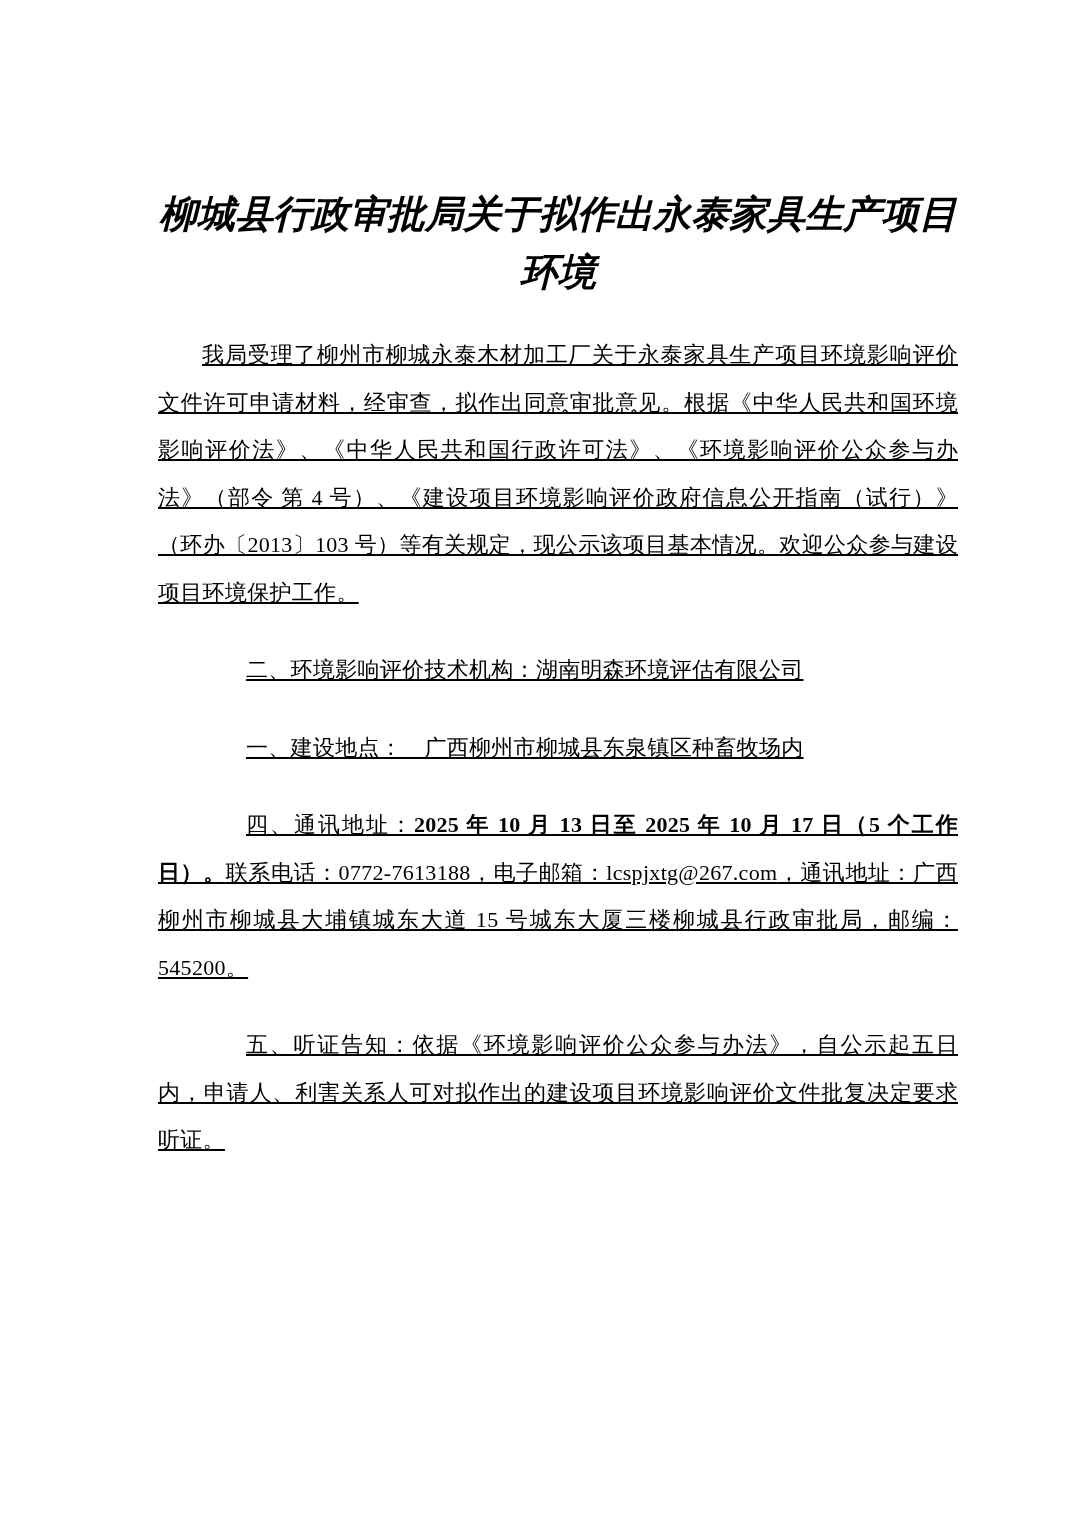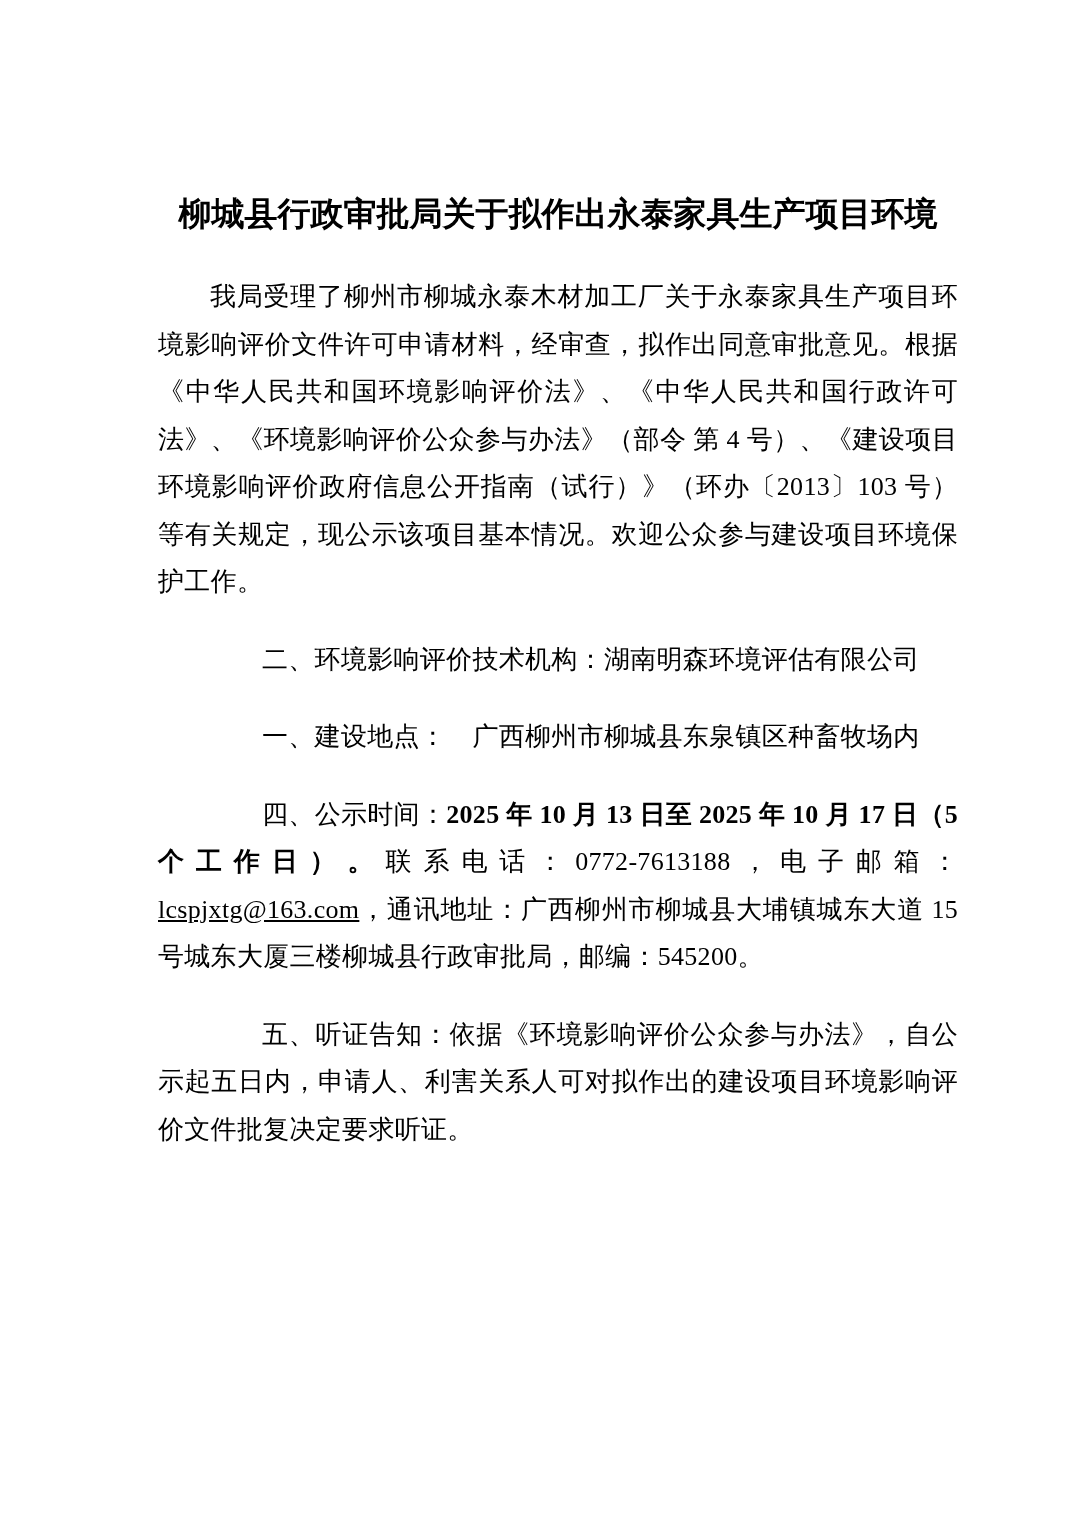--- a/index.html
+++ b/index.html
@@ -18,37 +18,39 @@
     width: 1074px;
     height: 1520px;
     background: #ffffff;
     overflow: hidden;
     box-sizing: border-box;
     padding-left: 158px;
   }
   .doc-title {
     margin: 185px 0 0 0;
     width: 800px;
-    font-size: 33px;
+    font-size: 38px;
     line-height: 58px;
     font-weight: bold;
     text-align: center;
     font-family: "Liberation Serif", serif;
+    font-style: italic;
   }
   .title-line {
     display: block;
   }
   .para {
     width: 800px;
     margin: 0;
-    font-size: 26px;
+    font-size: 22px;
     line-height: 47.5px;
     text-align: justify;
     letter-spacing: 0.3px;
     font-family: "Liberation Serif", serif;
+    text-decoration: underline;
   }
   .intro {
     margin-top: 30px;
     text-indent: 2em;
   }
   .item {
     margin-top: 30px;
     text-indent: 4em;
   }
   .bold-run {
@@ -69,17 +71,17 @@
     <span class="title-line">柳城县行政审批局关于拟作出永泰家具生产项目环境</span>
   </h1>
 
   <p class="para intro">我局受理了柳州市柳城永泰木材加工厂关于永泰家具生产项目环境影响评价文件许可申请材料，经审查，拟作出同意审批意见。根据《中华人民共和国环境影响评价法》、《中华人民共和国行政许可法》、《环境影响评价公众参与办法》（部令 第 4 号）、《建设项目环境影响评价政府信息公开指南（试行）》（环办〔2013〕103 号）等有关规定，现公示该项目基本情况。欢迎公众参与建设项目环境保护工作。</p>
 
   <p class="para item">二、环境影响评价技术机构：湖南明森环境评估有限公司</p>
 
   <p class="para item">一、建设地点：　广西柳州市柳城县东泉镇区种畜牧场内</p>
 
 
-  <p class="para item"><span>四、公示时间：</span><span class="bold-run">2025 年 10 月 13 日至 2025 年 10 月 17 日（5 个工作日）。</span><span>联系电话：0772-7613188，电子邮箱：</span><a class="email-link">lcspjxtg@163.com</a><span>，通讯地址：广西柳州市柳城县大埔镇城东大道 15 号城东大厦三楼柳城县行政审批局，邮编：545200。</span></p>
+  <p class="para item"><span>四、通讯地址：</span><span class="bold-run">2025 年 10 月 13 日至 2025 年 10 月 17 日（5 个工作日）。</span><span>联系电话：0772-7613188，电子邮箱：</span><a class="email-link">lcspjxtg@267.com</a><span>，通讯地址：广西柳州市柳城县大埔镇城东大道 15 号城东大厦三楼柳城县行政审批局，邮编：545200。</span></p>
 
   <p class="para item">五、听证告知：依据《环境影响评价公众参与办法》，自公示起五日内，申请人、利害关系人可对拟作出的建设项目环境影响评价文件批复决定要求听证。</p>
 
 </div>
 
 </body></html>

